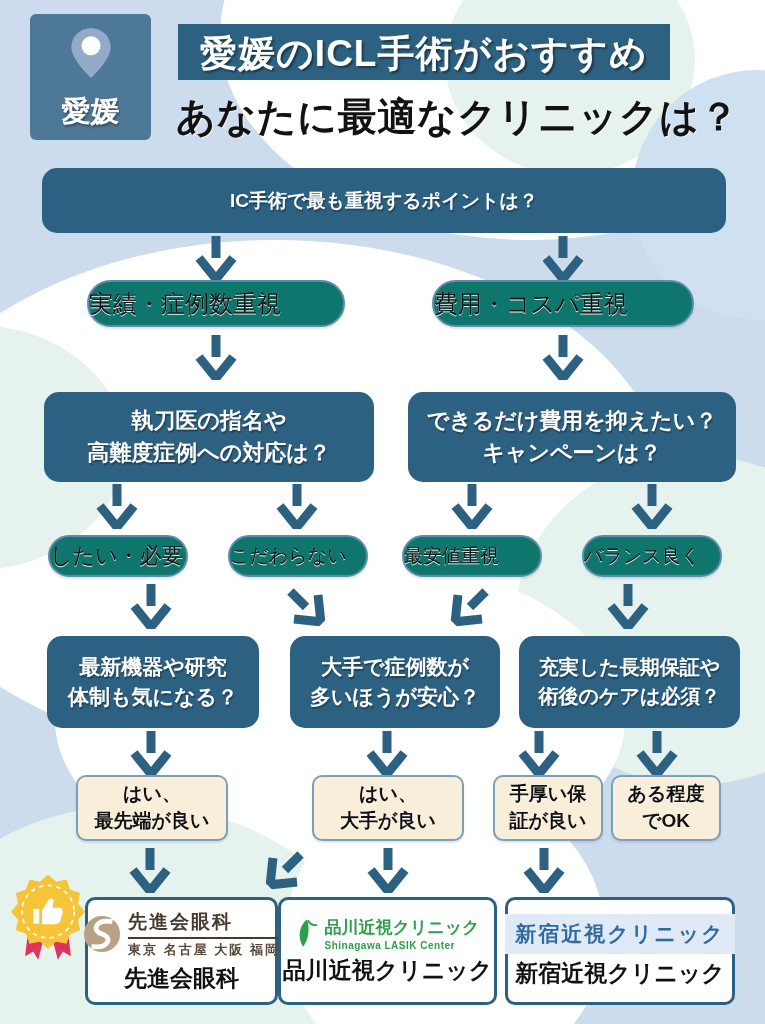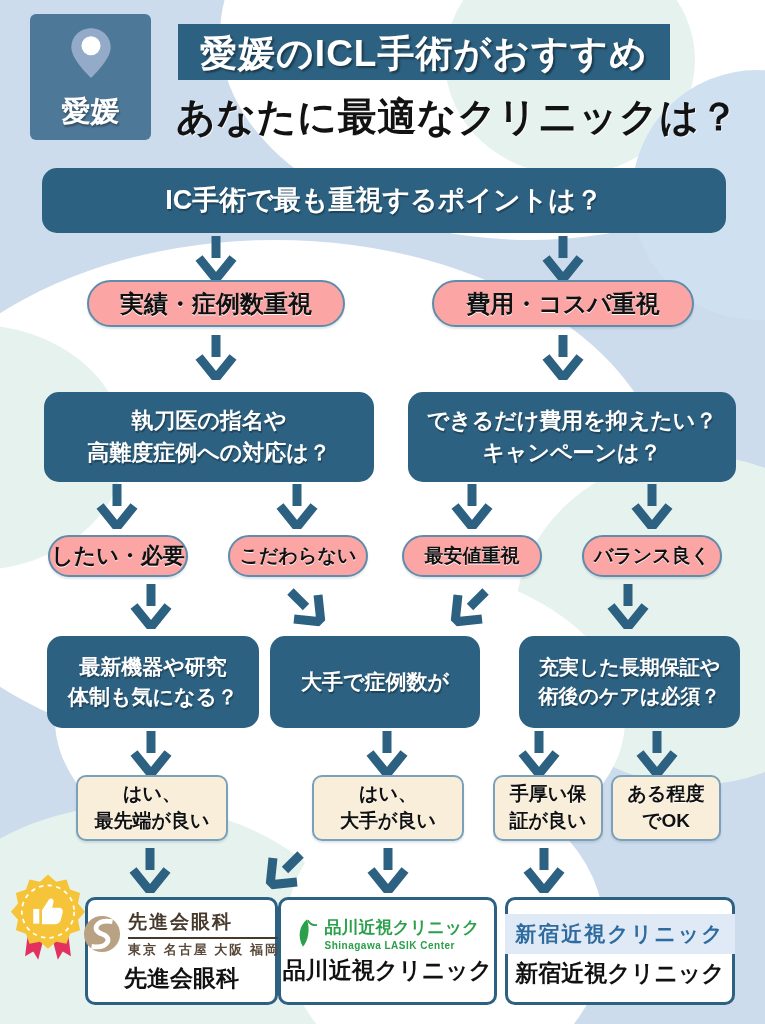--- a/index.html
+++ b/index.html
@@ -35,23 +35,23 @@
 
   
   .dark-box{
     position:absolute;background:#2d6181;color:#fff;font-weight:bold;
     display:flex;flex-direction:column;align-items:center;justify-content:center;
     border-radius:15px;text-align:center;line-height:1.45;
     text-shadow:1px 2px 1px rgba(0,0,0,.3);
   }
   .dark-box .l{display:block;}
   .pill{
-    position:absolute;background:#fca5a5;border:2px solid #5f8caa;border-radius:999px;
-    display:flex;align-items:center;justify-content:center;
-    font-weight:bold;color:#111;text-shadow:0 1px 0 rgba(255,255,255,.9);
+    position:absolute;background:#0f766e;border:2px solid #5f8caa;border-radius:999px;
+    display:flex;align-items:center;justify-content:flex-start;
+    font-weight:normal;color:#111;text-shadow:0 1px 0 rgba(255,255,255,.9);
     box-shadow:0 2px 2px rgba(45,97,129,.15);box-sizing:border-box;white-space:nowrap;
   }
   .ans{
     position:absolute;background:#f8eed9;border:2px solid #7ba0b9;border-radius:10px;
     display:flex;flex-direction:column;align-items:center;justify-content:center;
     font-weight:bold;color:#111;line-height:1.4;text-align:center;
     text-shadow:0 1px 0 rgba(255,255,255,.9);box-sizing:border-box;
     box-shadow:0 2px 2px rgba(45,97,129,.15);
   }
   .arrow{position:absolute;width:46px;height:46px;}
@@ -103,21 +103,21 @@
       <svg width="46" height="54" viewBox="0 0 40 48">
         <path d="M20 2 C9.5 2 2.5 10 2.5 19 C2.5 30 20 46 20 46 C20 46 37.5 30 37.5 19 C37.5 10 30.5 2 20 2 Z" fill="#93aac8"></path>
         <circle cx="20" cy="17.5" r="8.5" fill="#ffffff"></circle>
       </svg>
     </span>
     <span class="region-label">愛媛</span>
   </div>
   <div class="badge">愛媛のICL手術がおすすめ</div>
   <div class="big-title">あなたに最適なクリニックは？</div>
 
-  <div class="dark-box" style="left:42px;top:168px;width:684px;height:65px;font-size:27px;">
+  <div class="dark-box" style="left:42px;top:168px;width:684px;height:65px;font-size:19px;">
     <span class="l">IC手術で最も重視するポイントは？</span>
   </div>
 
   <div class="arrow" style="left:193px;top:235px;">
     <svg width="46" height="46" viewBox="0 0 46 46">
         <path d="M23 1 V23" stroke="#2d6181" stroke-width="9" fill="none"></path>
         <path d="M6 23 L23 44 L40 23" stroke="#2d6181" stroke-width="9" fill="none"></path>
       </svg>
   </div>
   <div class="arrow" style="left:540px;top:235px;">
@@ -216,22 +216,23 @@
     <svg width="46" height="46" viewBox="0 0 46 46">
         <path d="M23 1 V23" stroke="#2d6181" stroke-width="9" fill="none"></path>
         <path d="M6 23 L23 44 L40 23" stroke="#2d6181" stroke-width="9" fill="none"></path>
       </svg>
   </div>
 
   <div class="dark-box" style="left:47px;top:636px;width:212px;height:92px;font-size:21px;">
     <span class="l">最新機器や研究</span>
     <span class="l">体制も気になる？</span>
   </div>
-  <div class="dark-box" style="left:270px;top:636px;width:210px;height:92px;font-size:21px;">
+  <div class="dark-box" style="left:290px;top:636px;width:210px;height:92px;font-size:21px;">
     <span class="l">大手で症例数が</span>
+    <span class="l">多いほうが安心？</span>
   </div>
   <div class="dark-box" style="left:519px;top:636px;width:221px;height:92px;font-size:20px;">
     <span class="l">充実した長期保証や</span>
     <span class="l">術後のケアは必須？</span>
   </div>
 
   <div class="arrow" style="left:128px;top:730px;">
     <svg width="46" height="46" viewBox="0 0 46 46">
         <path d="M23 1 V23" stroke="#2d6181" stroke-width="9" fill="none"></path>
         <path d="M6 23 L23 44 L40 23" stroke="#2d6181" stroke-width="9" fill="none"></path>

